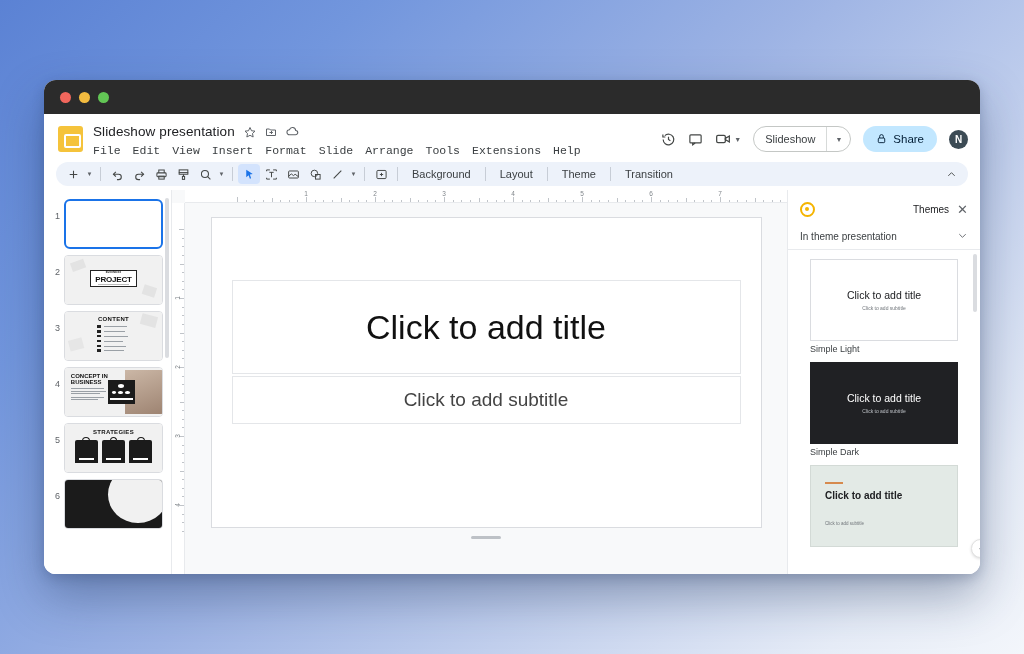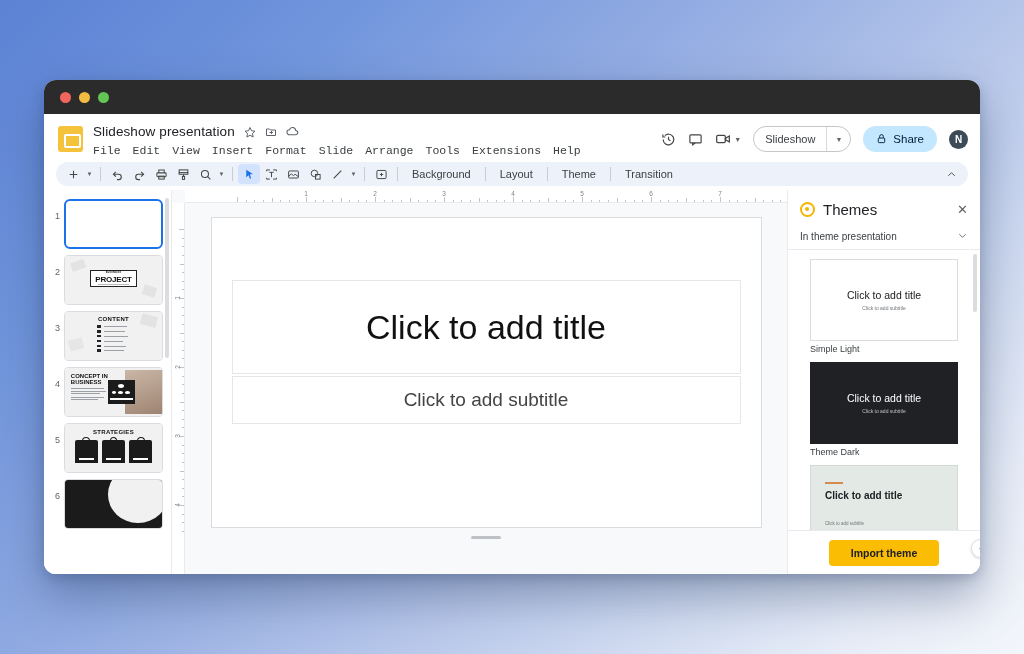--- a/index.html
+++ b/index.html
@@ -180,21 +180,21 @@
 
   
   .themespanel {
     width:193px; flex:0 0 193px; background:#fff; border-left:1px solid #e8eaed;
     display:flex; flex-direction:column; position:relative;
   }
   .themeshead {
     height:30px; display:flex; align-items:center; gap:8px; padding:0 12px;
     flex:0 0 30px; margin-top:4px;
   }
-  .themeshead .ttl { font-size:15px; color:#202124; flex:1; }
+  .themeshead .ttl { font-size:10px; color:#202124; flex:1;text-align:right; }
   .palette { width:15px;height:15px;border-radius:50%;border:2px solid #f5b400; position:relative; }
   .palette::after{content:"";position:absolute;left:3px;top:3px;width:4px;height:4px;border-radius:50%;background:#f5b400;}
   .xclose { color:#5f6368; font-size:13px; }
   .themessel {
     height:26px; display:flex;align-items:center; padding:0 12px; font-size:10px; color:#3c4043;
     border-bottom:1px solid #e8eaed; flex:0 0 26px;
   }
   .themessel .lbl { flex:1; }
   .themessel .cv { font-size:9px; color:#5f6368; }
   .themelist { flex:1; overflow:hidden; padding:9px 0 0 0; position:relative; }
@@ -691,36 +691,33 @@
               <div class="tp-sub">Click to add subtitle</div>
             </div>
             <div class="themename">Simple Light</div>
           </div>
 
           <div class="themecard">
             <div class="themeprev dark">
               <div class="tp-title light">Click to add title</div>
               <div class="tp-sub light">Click to add subtitle</div>
             </div>
-            <div class="themename">Theme Dark</div>
+            <div class="themename">Simple Dark</div>
           </div>
 
           <div class="themecard">
             <div class="themeprev mint">
               <div class="mint-rule"></div>
               <div class="tp-title bold">Click to add title</div>
               <div class="tp-sub mint">Click to add subtitle</div>
             </div>
           </div>
 
           <div class="themescroll"></div>
         </div>
-        <div class="themesfoot">
-          <span class="importbtn">Import theme</span>
-        </div>
         <div class="collapse-handle">
           <svg width="8" height="8" viewBox="0 0 24 24" stroke="#5f6368" stroke-width="2.5" fill="none">
               <path d="M15 5l-7 7 7 7"></path>
             </svg>
         </div>
       </div>
 
     </div>
   </div>
 </div>

